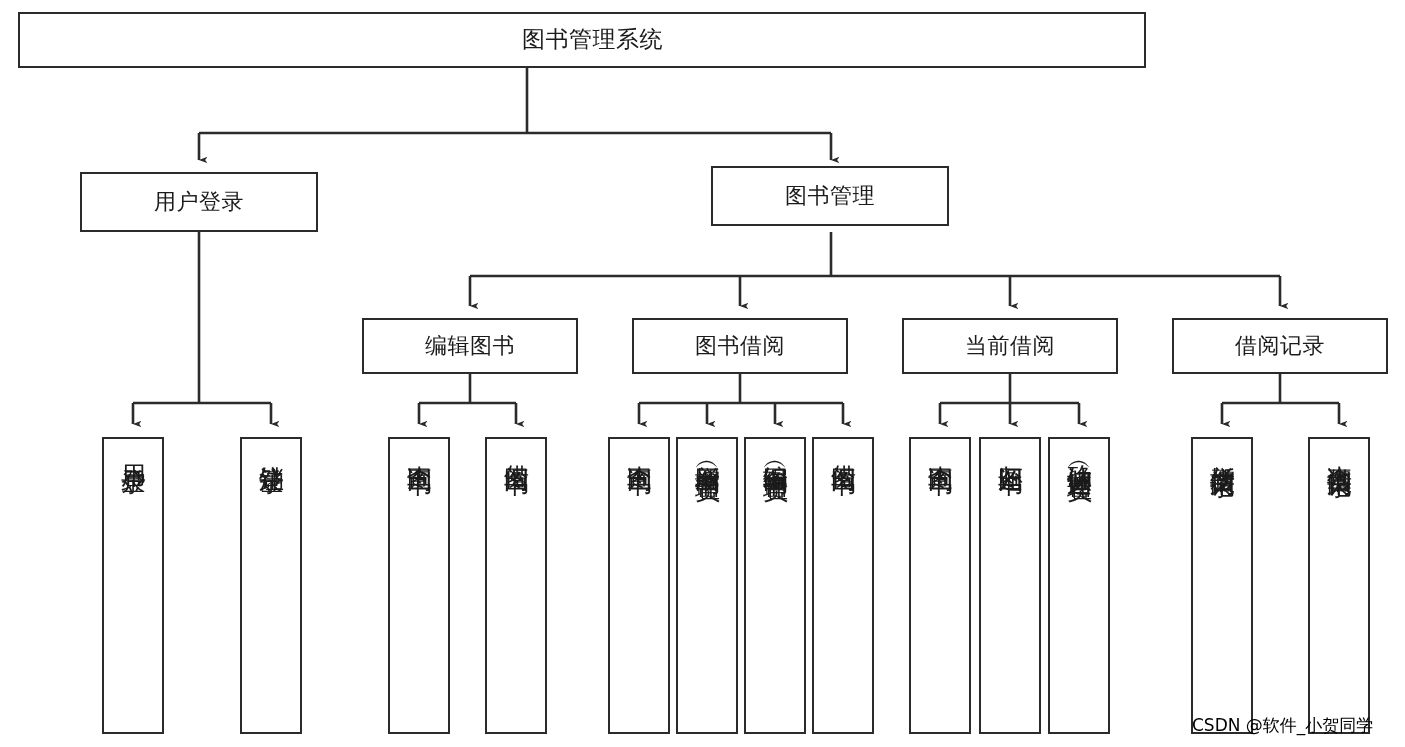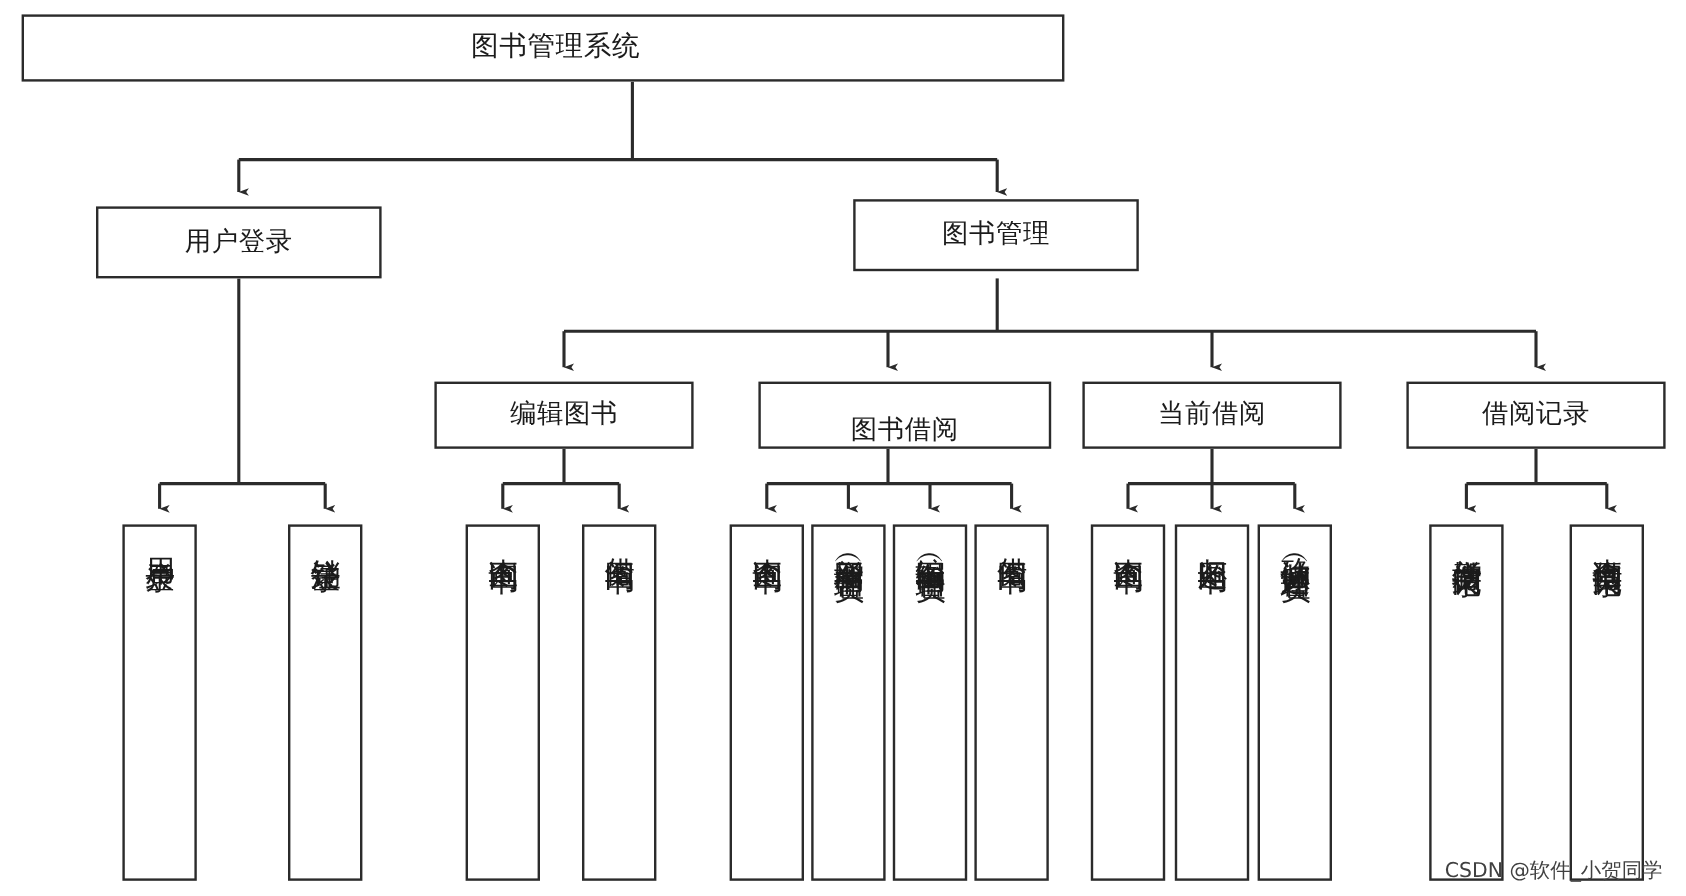--- a/index.html
+++ b/index.html
@@ -62,24 +62,23 @@
     line-height: 1.12;
     letter-spacing: 2px;
     white-space: nowrap;
     max-height: 100%;
   }
   .watermark {
     position: absolute;
     left: 1192px;
     top: 714px;
     font-size: 17px;
-    color: #404040;
+    color: #000000;
     white-space: nowrap;
     font-family: "DejaVu Sans", "Liberation Sans", sans-serif;
-    margin-left: 12px;
   }
 </style>
 </head>
 <body>
 
 <div id="canvas">
 
   <svg class="wires" viewBox="0 0 1405 747">
     <defs>
       <marker id="arrowhead" markerWidth="7" markerHeight="9" refX="3.2" refY="8.4" orient="auto" markerUnits="userSpaceOnUse">
@@ -123,37 +122,37 @@
       <path d="M 1010 403 L 1010 424" marker-end="url(#arrowhead)"></path>
       <path d="M 1079 403 L 1079 424" marker-end="url(#arrowhead)"></path>
 
       <path d="M 1280 374 L 1280 403"></path>
       <path d="M 1222 403 L 1339 403"></path>
       <path d="M 1222 403 L 1222 424" marker-end="url(#arrowhead)"></path>
       <path d="M 1339 403 L 1339 424" marker-end="url(#arrowhead)"></path>
     </g>
   </svg>
 
-  <div class="node horizontal root" style="left:18px; top:12px; width:869px; height:56px;padding-left:21px;">
+  <div class="node horizontal root" style="left:18px; top:12px; width:1128px; height:56px;padding-left:21px;">
     <span class="node-label">图书管理系统</span>
   </div>
 
   <div class="node horizontal" style="left:80px; top:172px; width:238px; height:60px;">
     <span class="node-label">用户登录</span>
   </div>
 
   <div class="node horizontal" style="left:711px; top:166px; width:238px; height:60px;">
     <span class="node-label">图书管理</span>
   </div>
 
   <div class="node horizontal" style="left:362px; top:318px; width:216px; height:56px;">
     <span class="node-label">编辑图书</span>
   </div>
 
-  <div class="node horizontal" style="left:632px; top:318px; width:244px; height:56px;align-items:flex-end;">
+  <div class="node horizontal" style="left:632px; top:318px; width:216px; height:56px;">
     <span class="node-label">图书借阅</span>
   </div>
 
   <div class="node horizontal" style="left:1172px; top:318px; width:216px; height:56px;">
     <span class="node-label">借阅记录</span>
   </div>
 
   <div class="node horizontal" style="left:902px; top:318px; width:216px; height:56px;">
     <span class="node-label">当前借阅</span>
   </div>

